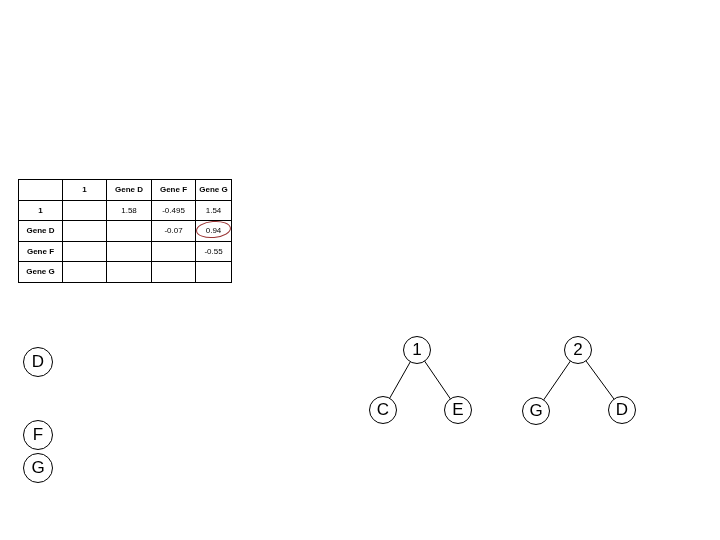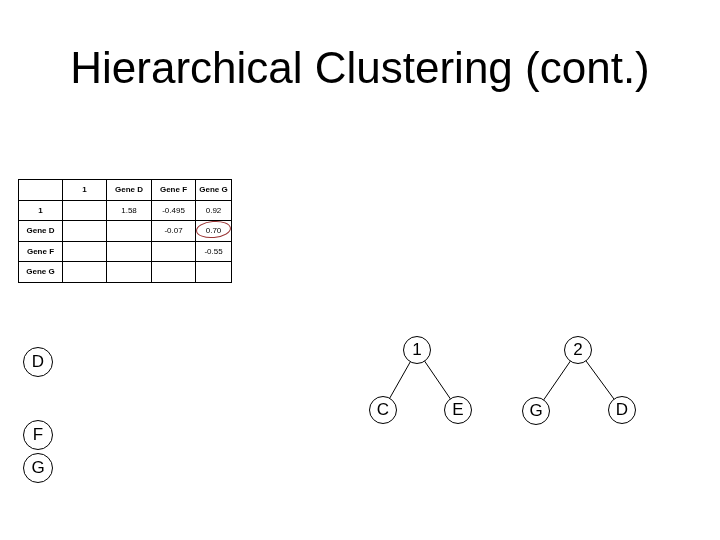--- a/index.html
+++ b/index.html
@@ -75,44 +75,43 @@
     left: 0;
     top: 0;
     z-index: 1;
   }
 </style>
 </head>
 <body>
 
 <div class="slide">
 
-  <div class="title">Hierarchical Clustering (cont.)</div>
 
   <table class="corr">
     <tbody>
         <tr>
       <td class="c0 hdr"></td>
       <td class="c1 hdr">1</td>
       <td class="c2 hdr">Gene D</td>
       <td class="c3 hdr">Gene F</td>
       <td class="c4 hdr">Gene G</td>
     </tr>
     <tr>
       <td class="c0 hdr">1</td>
       <td class="c1"></td>
       <td class="c2">1.58</td>
       <td class="c3">-0.495</td>
-      <td class="c4">0.92</td>
+      <td class="c4">1.54</td>
     </tr>
     <tr>
       <td class="c0 hdr">Gene D</td>
       <td class="c1"></td>
       <td class="c2"></td>
       <td class="c3">-0.07</td>
-      <td class="c4">0.70</td>
+      <td class="c4">0.94</td>
     </tr>
     <tr>
       <td class="c0 hdr">Gene F</td>
       <td class="c1"></td>
       <td class="c2"></td>
       <td class="c3"></td>
       <td class="c4">-0.55</td>
     </tr>
     <tr>
       <td class="c0 hdr">Gene G</td>

